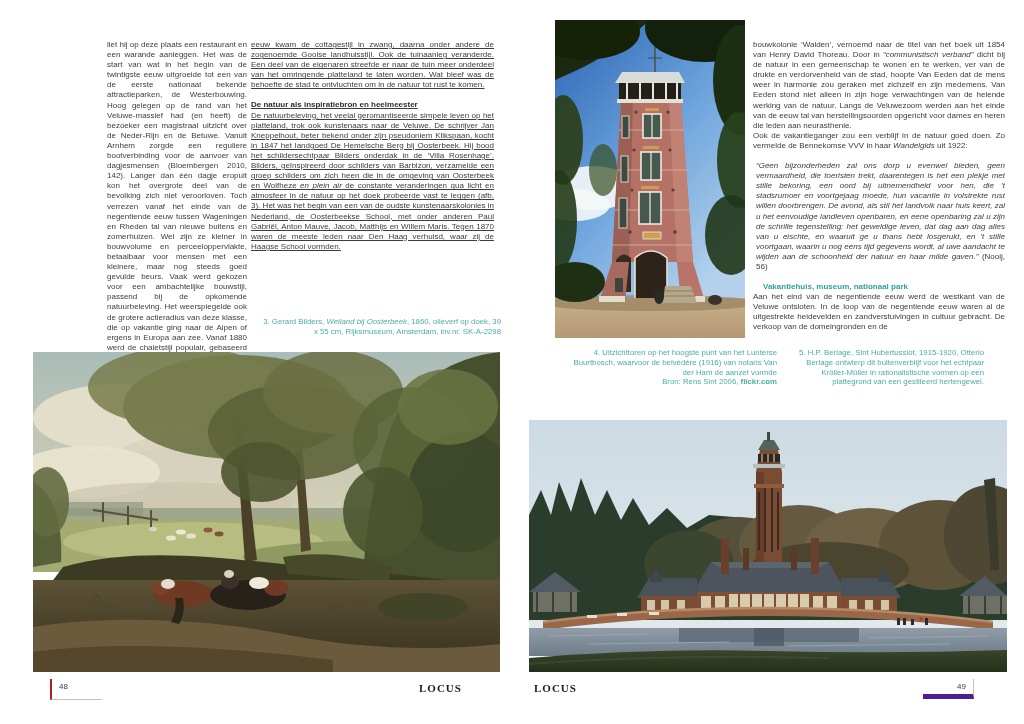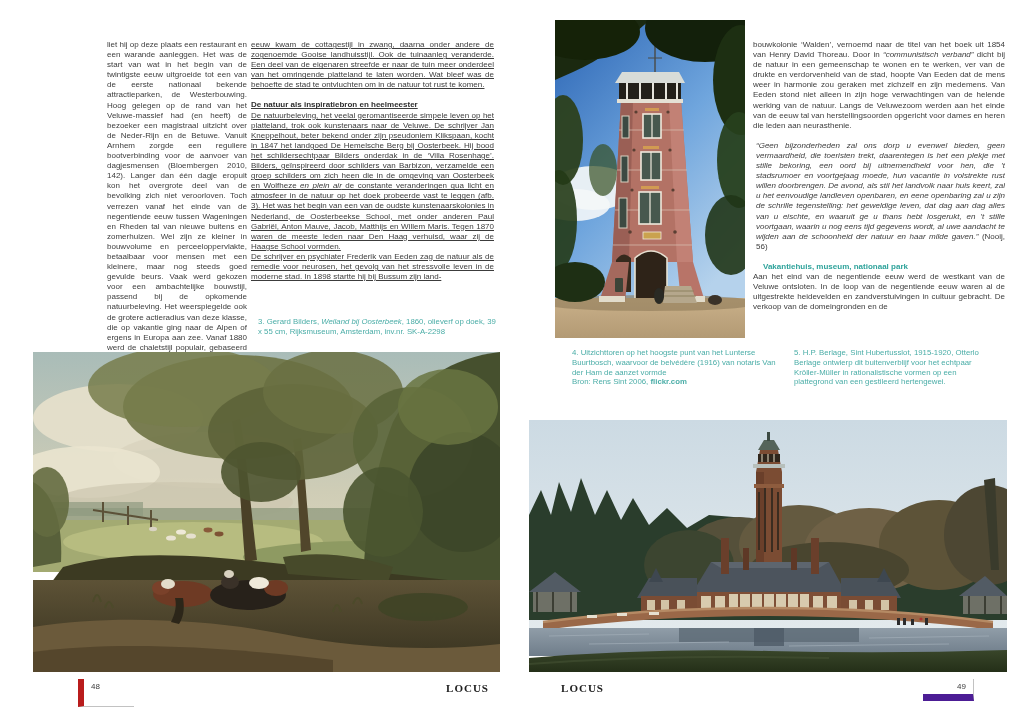--- a/index.html
+++ b/index.html
@@ -7,48 +7,47 @@
     width:1024px;height:724px;position:relative;background:#ffffff;
     font-family:"Liberation Sans", sans-serif;color:#3c3c3c;overflow:hidden;
   }
   .col{position:absolute;text-align:justify;font-size:8px;line-height:10.1px;letter-spacing:0;}
   .col p{margin:0;}
   .heading-dark{font-weight:bold;color:#2e2e2e;margin-top:10px !important;}
   .heading-teal{font-weight:bold;color:#2fa39b;margin-top:10px !important;padding-left:10px;margin-bottom:0 !important;}
   .quote{margin-top:10px !important;margin-bottom:10px !important;padding-left:3px;}
   .it{font-style:italic;}
   .bd{font-weight:bold;}
-  .caption{position:absolute;font-size:7.8px;line-height:9.8px;color:#4aada7;text-align:left;}
+  .caption{position:absolute;font-size:7.8px;line-height:9.8px;color:#4aada7;text-align:right;}
   .caption p{margin:0;}
   figure{margin:0;padding:0;position:absolute;}
   figure svg{display:block;}
   .footer-brand{
     position:absolute;top:682px;font-family:"Liberation Serif", serif;
-    font-weight:bold;font-size:11px;letter-spacing:1px;color:#1d1d1d;text-align:right;width:70px;
+    font-weight:bold;font-size:11px;letter-spacing:1px;color:#1d1d1d;text-align:left;width:70px;
   }
   .pageno{position:absolute;font-size:8px;color:#3a3a3a;}
-  .pageno-left{left:50px;top:679px;border-left:6px solid #b91c1c;border-bottom:1px solid #c2c2c2;padding:3px 34px 15px 7px;margin-left:28px;}
-  .pageno-right{right:50px;top:679px;border-right:1px solid #c2c2c2;border-bottom:7px solid #4c1d95;padding:3px 7px 3px 34px;text-align:center;}
+  .pageno-left{left:50px;top:679px;border-left:2px solid #b91c1c;border-bottom:1px solid #c2c2c2;padding:3px 34px 8px 7px;}
+  .pageno-right{right:50px;top:679px;border-right:1px solid #c2c2c2;border-bottom:5px solid #4c1d95;padding:3px 7px 3px 34px;text-align:center;}
 </style>
 </head>
 <body>
 
 <div>
 
   <section>
 
     <div class="col" style="left:107px;top:40px;width:140px;height:318px;overflow:hidden;">
       <p><span>liet hij op deze plaats een restaurant en een warande aanleggen. Het was de start van wat in het begin van de twintigste eeuw uitgroeide tot een van de eerste nationaal bekende attractieparken, de Westerbouwing. Hoog gelegen op de rand van het Veluwe-massief had (en heeft) de bezoeker een magistraal uitzicht over de Neder-Rijn en de Betuwe. Vanuit Arnhem zorgde een reguliere bootverbinding voor de aanvoer van dagjesmensen (Bloembergen 2010, 142). Langer dan één dagje eropuit kon het overgrote deel van de bevolking zich niet veroorloven. Toch verrezen vanaf het einde van de negentiende eeuw tussen Wageningen en Rheden tal van nieuwe buitens en zomerhuizen. Wel zijn ze kleiner in bouwvolume en perceelopper­vlakte, betaalbaar voor mensen met een kleinere, maar nog steeds goed gevulde beurs. Vaak werd gekozen voor een ambachtelijke bouwstijl, passend bij de opkomende natuurbeleving. Het weer­spiegelde ook de grotere actieradius van deze klasse, die op vakantie ging naar de Alpen of ergens in Europa aan zee. Vanaf 1880 werd de chaletstijl populair, gebaseerd op de Zwitserse traditionele bouwstijl. Aan het begin van de twintigste</span></p>
     </div>
 
     <div class="col" style="left:251px;top:40px;width:243px;height:272px;overflow:hidden;text-decoration:underline;">
       <p><span>eeuw kwam de cottagestijl in zwang, daarna onder andere de zogenoemde Gooise landhuisstijl. Ook de tuinaanleg veranderde. Een deel van de eigenaren streefde er naar de tuin meer onderdeel van het omringende platteland te laten worden. Wat bleef was de behoefte de stad te ontvluchten om in de natuur tot rust te komen.</span></p>
       <p class="heading-dark">De natuur als inspiratiebron en heelmeester</p>
       <p><span>De natuurbeleving, het veelal geromantiseerde simpele leven op het platteland, trok ook kunstenaars naar de Veluwe. De schrijver Jan Kneppelhout, beter bekend onder zijn pseudoniem Klikspaan, kocht in 1847 het landgoed De Hemelsche Berg bij Oosterbeek. Hij bood het schildersechtpaar Bilders onderdak in de ‘Villa Rosenhage’. Bilders, geïnspireerd door schilders van Barbizon, verzamelde een groep schilders om zich heen die in de omgeving van Oosterbeek en Wolfheze </span><span class="it">en plein air</span><span> de constante veranderingen qua licht en atmosfeer in de natuur op het doek probeerde vast te leggen (afb. 3). Het was het begin van een van de oudste kunstenaarskolonies in Nederland, de Oosterbeekse School, met onder anderen Paul Gabriël, Anton Mauve, Jacob, Matthijs en Willem Maris. Tegen 1870 waren de meeste leden naar Den Haag verhuisd, waar zij de Haagse School vormden.</span></p>
-      <p><span>De schrijver en psychiater Frederik van Eeden zag de natuur als de remedie voor neurosen, het gevolg van het stressvolle leven in de moderne stad. In 1898 startte hij bij Bussum zijn land-</span></p>
     </div>
 
     <div class="caption" style="left:258px;top:317px;width:243px;">
       <p><span>3. Gerard Bilders, </span><span class="it">Weiland bij Oosterbeek</span><span>, 1860, olieverf op doek, 39 x 55 cm, Rijksmuseum, Amsterdam, inv.nr. SK-A-2298</span></p>
     </div>
 
     <figure style="left:33px;top:352px;">
       <svg width="467" height="320" viewBox="0 0 467 320">
         <defs>
           <linearGradient id="pg-sky" x1="0" y1="0" x2="0" y2="1">
@@ -214,20 +213,21 @@
         <ellipse cx="176" cy="215" rx="26" ry="40" fill="#203517" opacity="0.9"></ellipse>
         <ellipse cx="8" cy="120" rx="20" ry="45" fill="#2c401c" opacity="0.95"></ellipse>
         <ellipse cx="4" cy="200" rx="18" ry="50" fill="#243a16" opacity="0.9"></ellipse>
         <ellipse cx="20" cy="262" rx="30" ry="20" fill="#1e2f14"></ellipse>
         <ellipse cx="48" cy="150" rx="14" ry="26" fill="#365022" opacity="0.7"></ellipse>
       </svg>
     </figure>
 
     <div class="col" style="left:753px;top:40px;width:252px;height:304px;overflow:hidden;">
       <p><span>bouwkolonie ‘Walden’, vernoemd naar de titel van het boek uit 1854 van Henry David Thoreau. Door in </span><span class="it">“communistisch verband”</span><span> dicht bij de natuur in een gemeenschap te wonen en te werken, ver van de drukte en verdorvenheid van de stad, hoopte Van Eeden dat de mens weer in harmonie zou geraken met zichzelf en zijn medemens. Van Eeden stond niet alleen in zijn hoge verwachtingen van de helende werking van de natuur. Langs de Veluwezoom werden aan het einde van de eeuw tal van herstellingsoorden opgericht voor dames en heren die leden aan neurasthenie.</span></p>
+      <p><span>Ook de vakantieganger zou een verblijf in de natuur goed doen. Zo vermelde de Bennekomse VVV in haar </span><span class="it">Wandelgids</span><span> uit 1922:</span></p>
       <p class="quote"><span class="it">“Geen bijzonderheden zal ons dorp u evenwel bieden, geen vermaardheid, die toeristen trekt, daarentegen is het een plekje met stille bekoring, een oord bij uitnemendheid voor hen, die ’t stadsrumoer en voortgejaag moede, hun vacantie in volstrekte rust willen doorbrengen. De avond, als stil het landvolk naar huis keert, zal u het eenvoudige landleven openbaren, en eene openbaring zal u zijn de schrille tegenstelling: het geweldige leven, dat dag aan dag alles van u eischte, en waaruit ge u thans hebt losgerukt, en ’t stille voortgaan, waarin u nog eens tijd gegevens wordt, al uwe aandacht te wijden aan de schoonheid der natuur en haar milde gaven.”</span><span> (Nooij, 56)</span></p>
       <p class="heading-teal">Vakantiehuis, museum, nationaal park</p>
       <p><span>Aan het eind van de negentiende eeuw werd de westkant van de Veluwe ontsloten. In de loop van de negentiende eeuw waren al de uitgestrekte heidevelden en zandverstuivingen in cultuur gebracht. De verkoop van de domeingronden en de</span></p>
     </div>
 
     <div class="caption" style="left:572px;top:348px;width:205px;">
       <p><span>4. Uitzichttoren op het hoogste punt van het Lunterse Buurtbosch, waarvoor de belvédère (1916) van notaris Van der Ham de aanzet vormde</span></p>
       <p><span>Bron: Rens Sint 2006, </span><span class="bd">flickr.com</span></p>
     </div>
 

